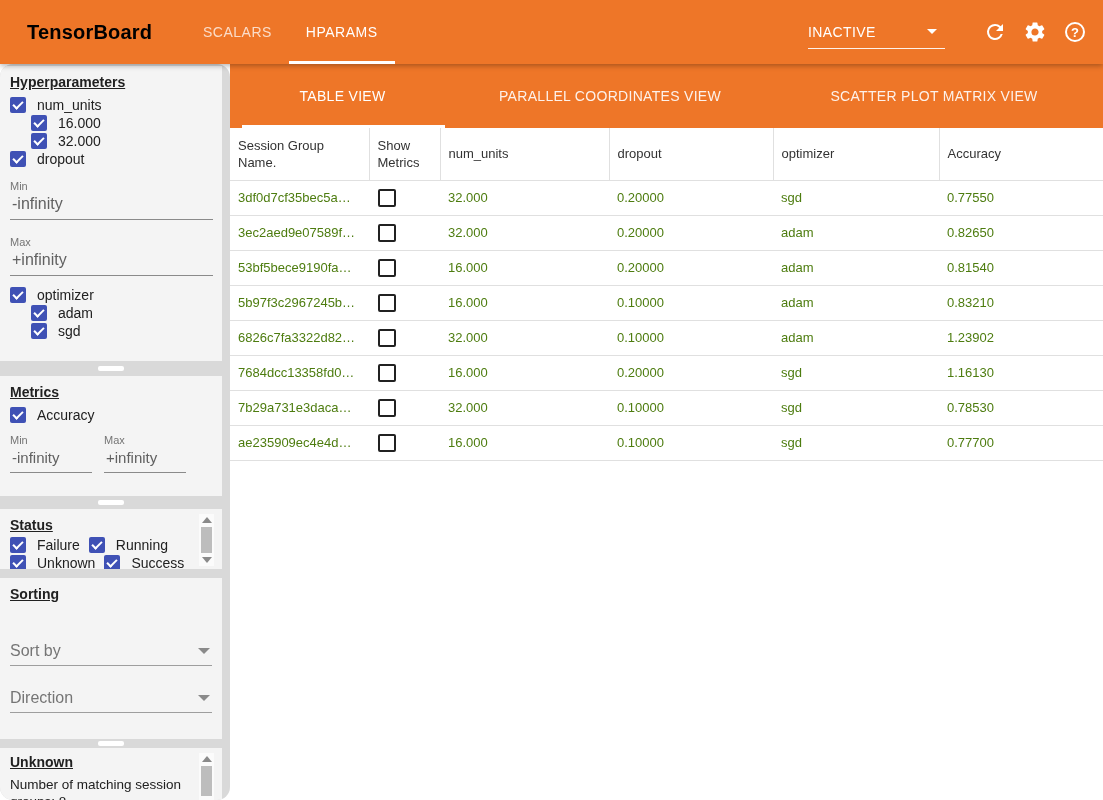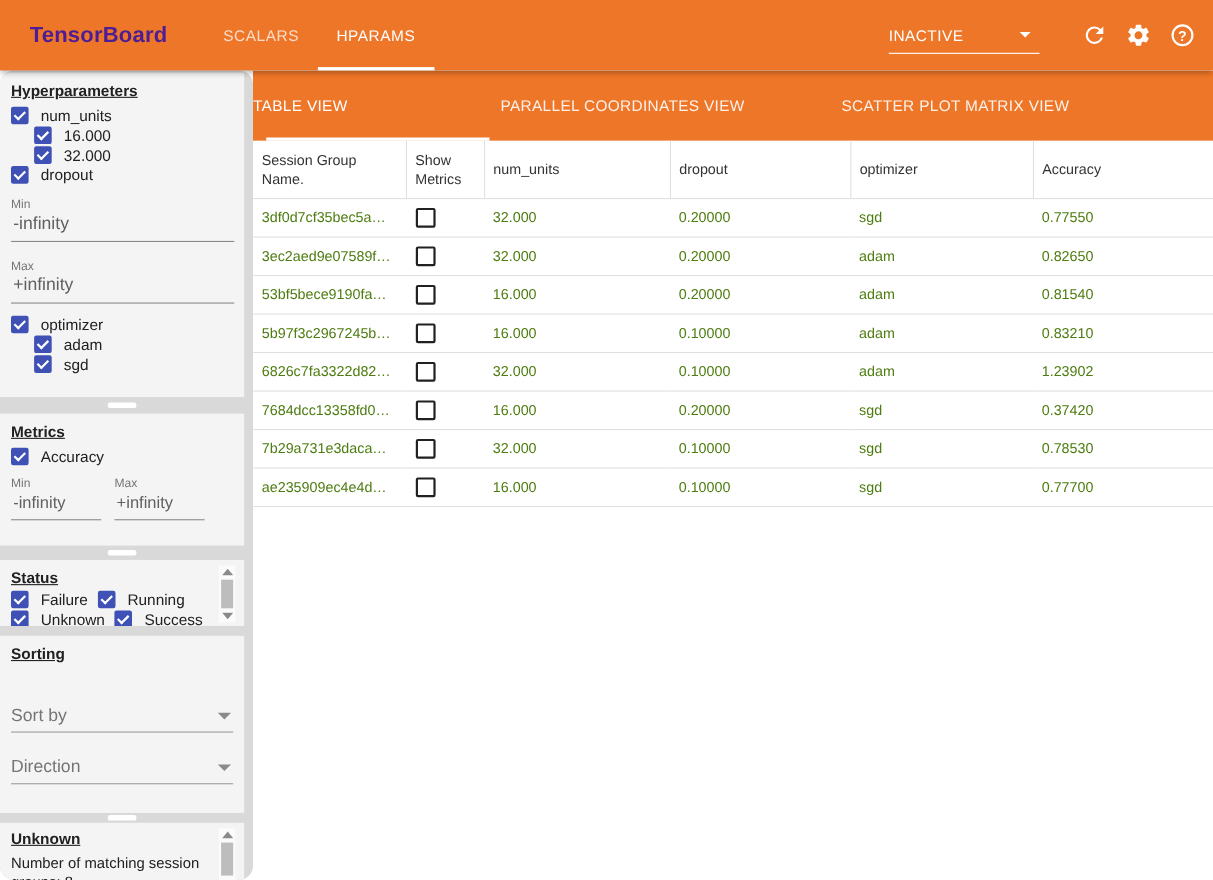--- a/index.html
+++ b/index.html
@@ -7,21 +7,21 @@
   .app {
     position:relative; width:1103px; height:800px; overflow:hidden;
     font-family:"Liberation Sans", sans-serif; background:#fff;
   }
   
   .topbar {
     position:absolute; top:0; left:0; right:0; height:64px;
     background:#ee7628; z-index:20; display:flex; align-items:center;
     box-shadow:0 2px 5px rgba(0,0,0,0.28);
   }
-  .logo { color:#4c1d95; font-size:20px; font-weight:700; margin-left:27px; letter-spacing:0.2px; }
+  .logo { color:#000000; font-size:20px; font-weight:700; margin-left:27px; letter-spacing:0.2px; }
   .top-tabs { position:absolute; left:186px; top:0; height:64px; display:flex; }
   .top-tab {
     position:relative; height:64px; display:flex; align-items:center;
     padding:0 17px; color:rgba(255,255,255,0.75); font-size:14px; font-weight:500;
     letter-spacing:0.5px; cursor:pointer;
   }
   .top-tab.active { color:#fff; }
   .top-tab.active::after {
     content:""; position:absolute; left:0; right:0; bottom:0; height:3px; background:#fff;
   }
@@ -111,21 +111,21 @@
     position:absolute; right:2px; top:12px;
     width:0; height:0; border-left:6px solid transparent; border-right:6px solid transparent;
     border-top:6px solid #8a8a8a;
   }
   .paging-text { font-size:13.5px; color:#212121; margin:6px 10px 0 10px; width:178px; line-height:17px; }
 
   
   .main { flex:1; display:flex; flex-direction:column; background:#fff; overflow:hidden; }
   .view-tabs { height:64px; min-height:64px; background:#ee7628; display:flex; }
   .view-tab {
-    position:relative; display:flex; align-items:center; 
+    position:relative; display:flex; align-items:center; justify-content:center;
     color:rgba(255,255,255,0.9); font-size:14px; font-weight:500; letter-spacing:0.3px;
     cursor:pointer;
   }
   .view-tab:nth-child(1){ width:225px; }
   .view-tab:nth-child(2){ width:310px; }
   .view-tab:nth-child(3){ width:338px; }
   .view-tab.active { color:#fff; }
   .view-tab.active::after {
     content:""; position:absolute; left:12px; right:10px; bottom:0; height:3px; background:#fff;
   }
@@ -395,21 +395,21 @@
             <td>1.23902</td>
           </tr>
           <tr>
             <td class="name-cell">7684dcc13358fd0…</td>
             <td>
                 <div class="row-cb"></div>
               </td>
             <td>16.000</td>
             <td>0.20000</td>
             <td>sgd</td>
-            <td>0.37420</td>
+            <td>1.16130</td>
           </tr>
           <tr>
             <td class="name-cell">7b29a731e3daca…</td>
             <td>
                 <div class="row-cb"></div>
               </td>
             <td>32.000</td>
             <td>0.10000</td>
             <td>sgd</td>
             <td>0.78530</td>

